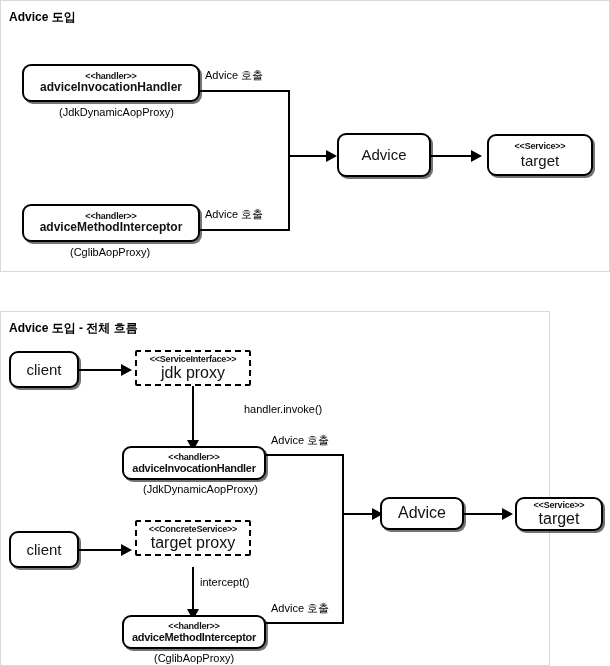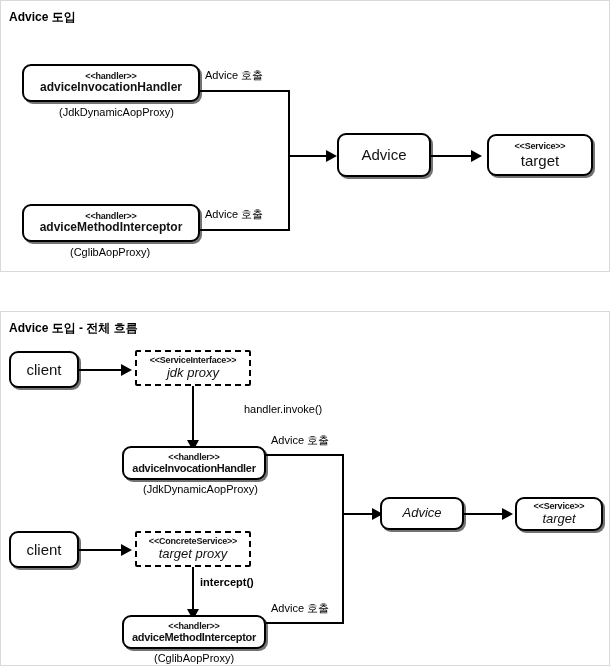--- a/index.html
+++ b/index.html
@@ -16,21 +16,21 @@
     overflow: hidden;
   }
 
   .panel {
     position: absolute;
     background: #ffffff;
     border: 1px solid #d9d9d9;
     box-sizing: border-box;
   }
   #panel-advice-intro { left: 0; top: 0; width: 610px; height: 272px; }
-  #panel-advice-flow  { left: 0; top: 311px; width: 610px; height: 355px; }
+  #panel-advice-flow  { left: 0; top: 311px; width: 550px; height: 355px; }
 
   .panel-title {
     position: absolute;
     font-weight: bold;
     font-size: 12px;
     color: #000;
     white-space: nowrap;
   }
 
   
@@ -63,23 +63,22 @@
   .node .name {
     font-size: 12px;
     font-weight: bold;
     white-space: nowrap;
   }
   .node .name.big {
     font-size: 15px;
     font-weight: normal;
   }
   .node .name.proxy {
-    font-size: 13px;
+    font-size: 16px;
     font-weight: normal;
-    font-style: italic;
   }
   .node .name.small {
     font-size: 11px;
     font-weight: bold;
     letter-spacing: -0.3px;
   }
 
   
   .caption {
     position: absolute;
@@ -198,28 +197,28 @@
   </div>
   <div class="caption" style="left:142px; top:171px;">(JdkDynamicAopProxy)</div>
 
   <div class="node solid" style="left:8px; top:219px; width:70px; height:37px;">
     <div class="name big">client</div>
   </div>
 
   <div class="hline" style="left:78px; top:237px; width:44px;"></div>
   <div class="arrow-right" style="left:120px; top:232px;"></div>
 
-  <div class="node dashed" style="left:134px; top:219px; width:116px; height:36px;">
+  <div class="node dashed" style="left:134px; top:208px; width:116px; height:36px;">
     <div class="stereotype">&lt;&lt;ConcreteService&gt;&gt;</div>
     <div class="name proxy">target proxy</div>
   </div>
 
   <div class="vline" style="left:191px; top:255px; height:44px;"></div>
   <div class="arrow-down" style="left:186px; top:297px;"></div>
-  <div class="edge-label" style="left:199px; top:264px;font-weight:bold;">intercept()</div>
+  <div class="edge-label" style="left:199px; top:264px;">intercept()</div>
 
   <div class="node solid" style="left:121px; top:303px; width:144px; height:34px;">
     <div class="stereotype">&lt;&lt;handler&gt;&gt;</div>
     <div class="name small">adviceMethodInterceptor</div>
   </div>
   <div class="caption" style="left:153px; top:340px;">(CglibAopProxy)</div>
 
   <div class="hline" style="left:265px; top:142px; width:78px;"></div>
   <div class="edge-label" style="left:270px; top:121px;">Advice 호출</div>
 

